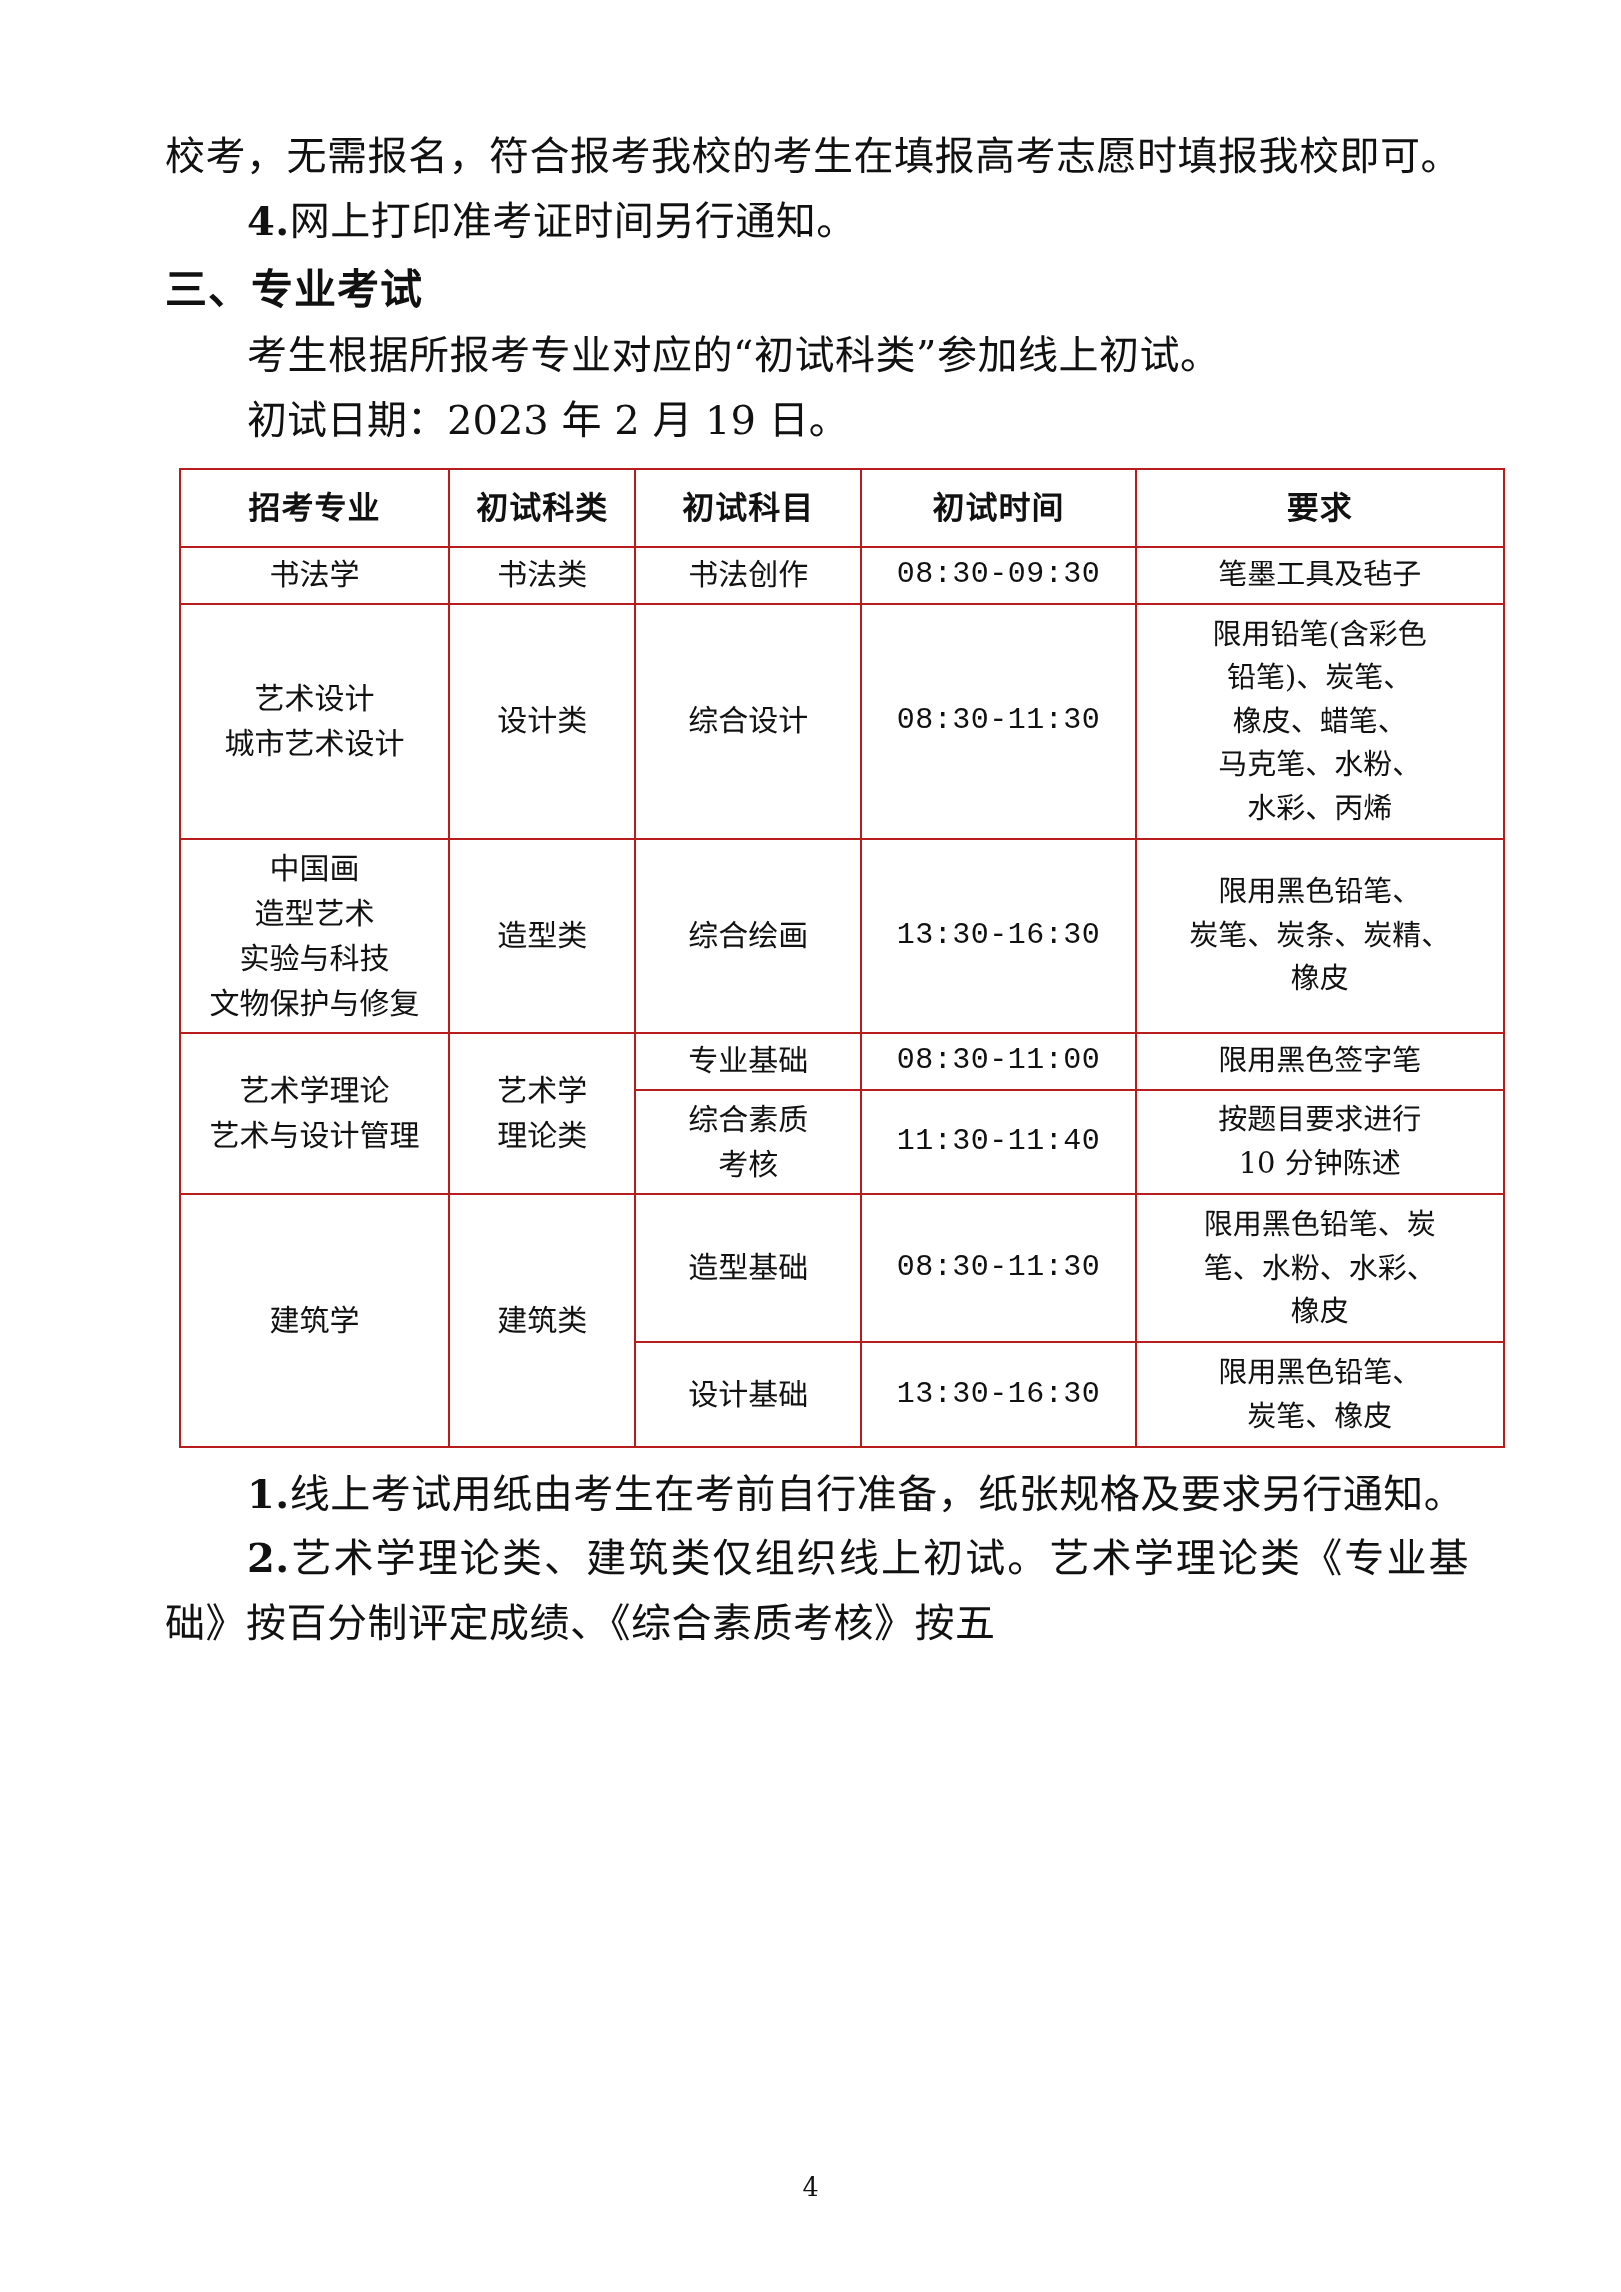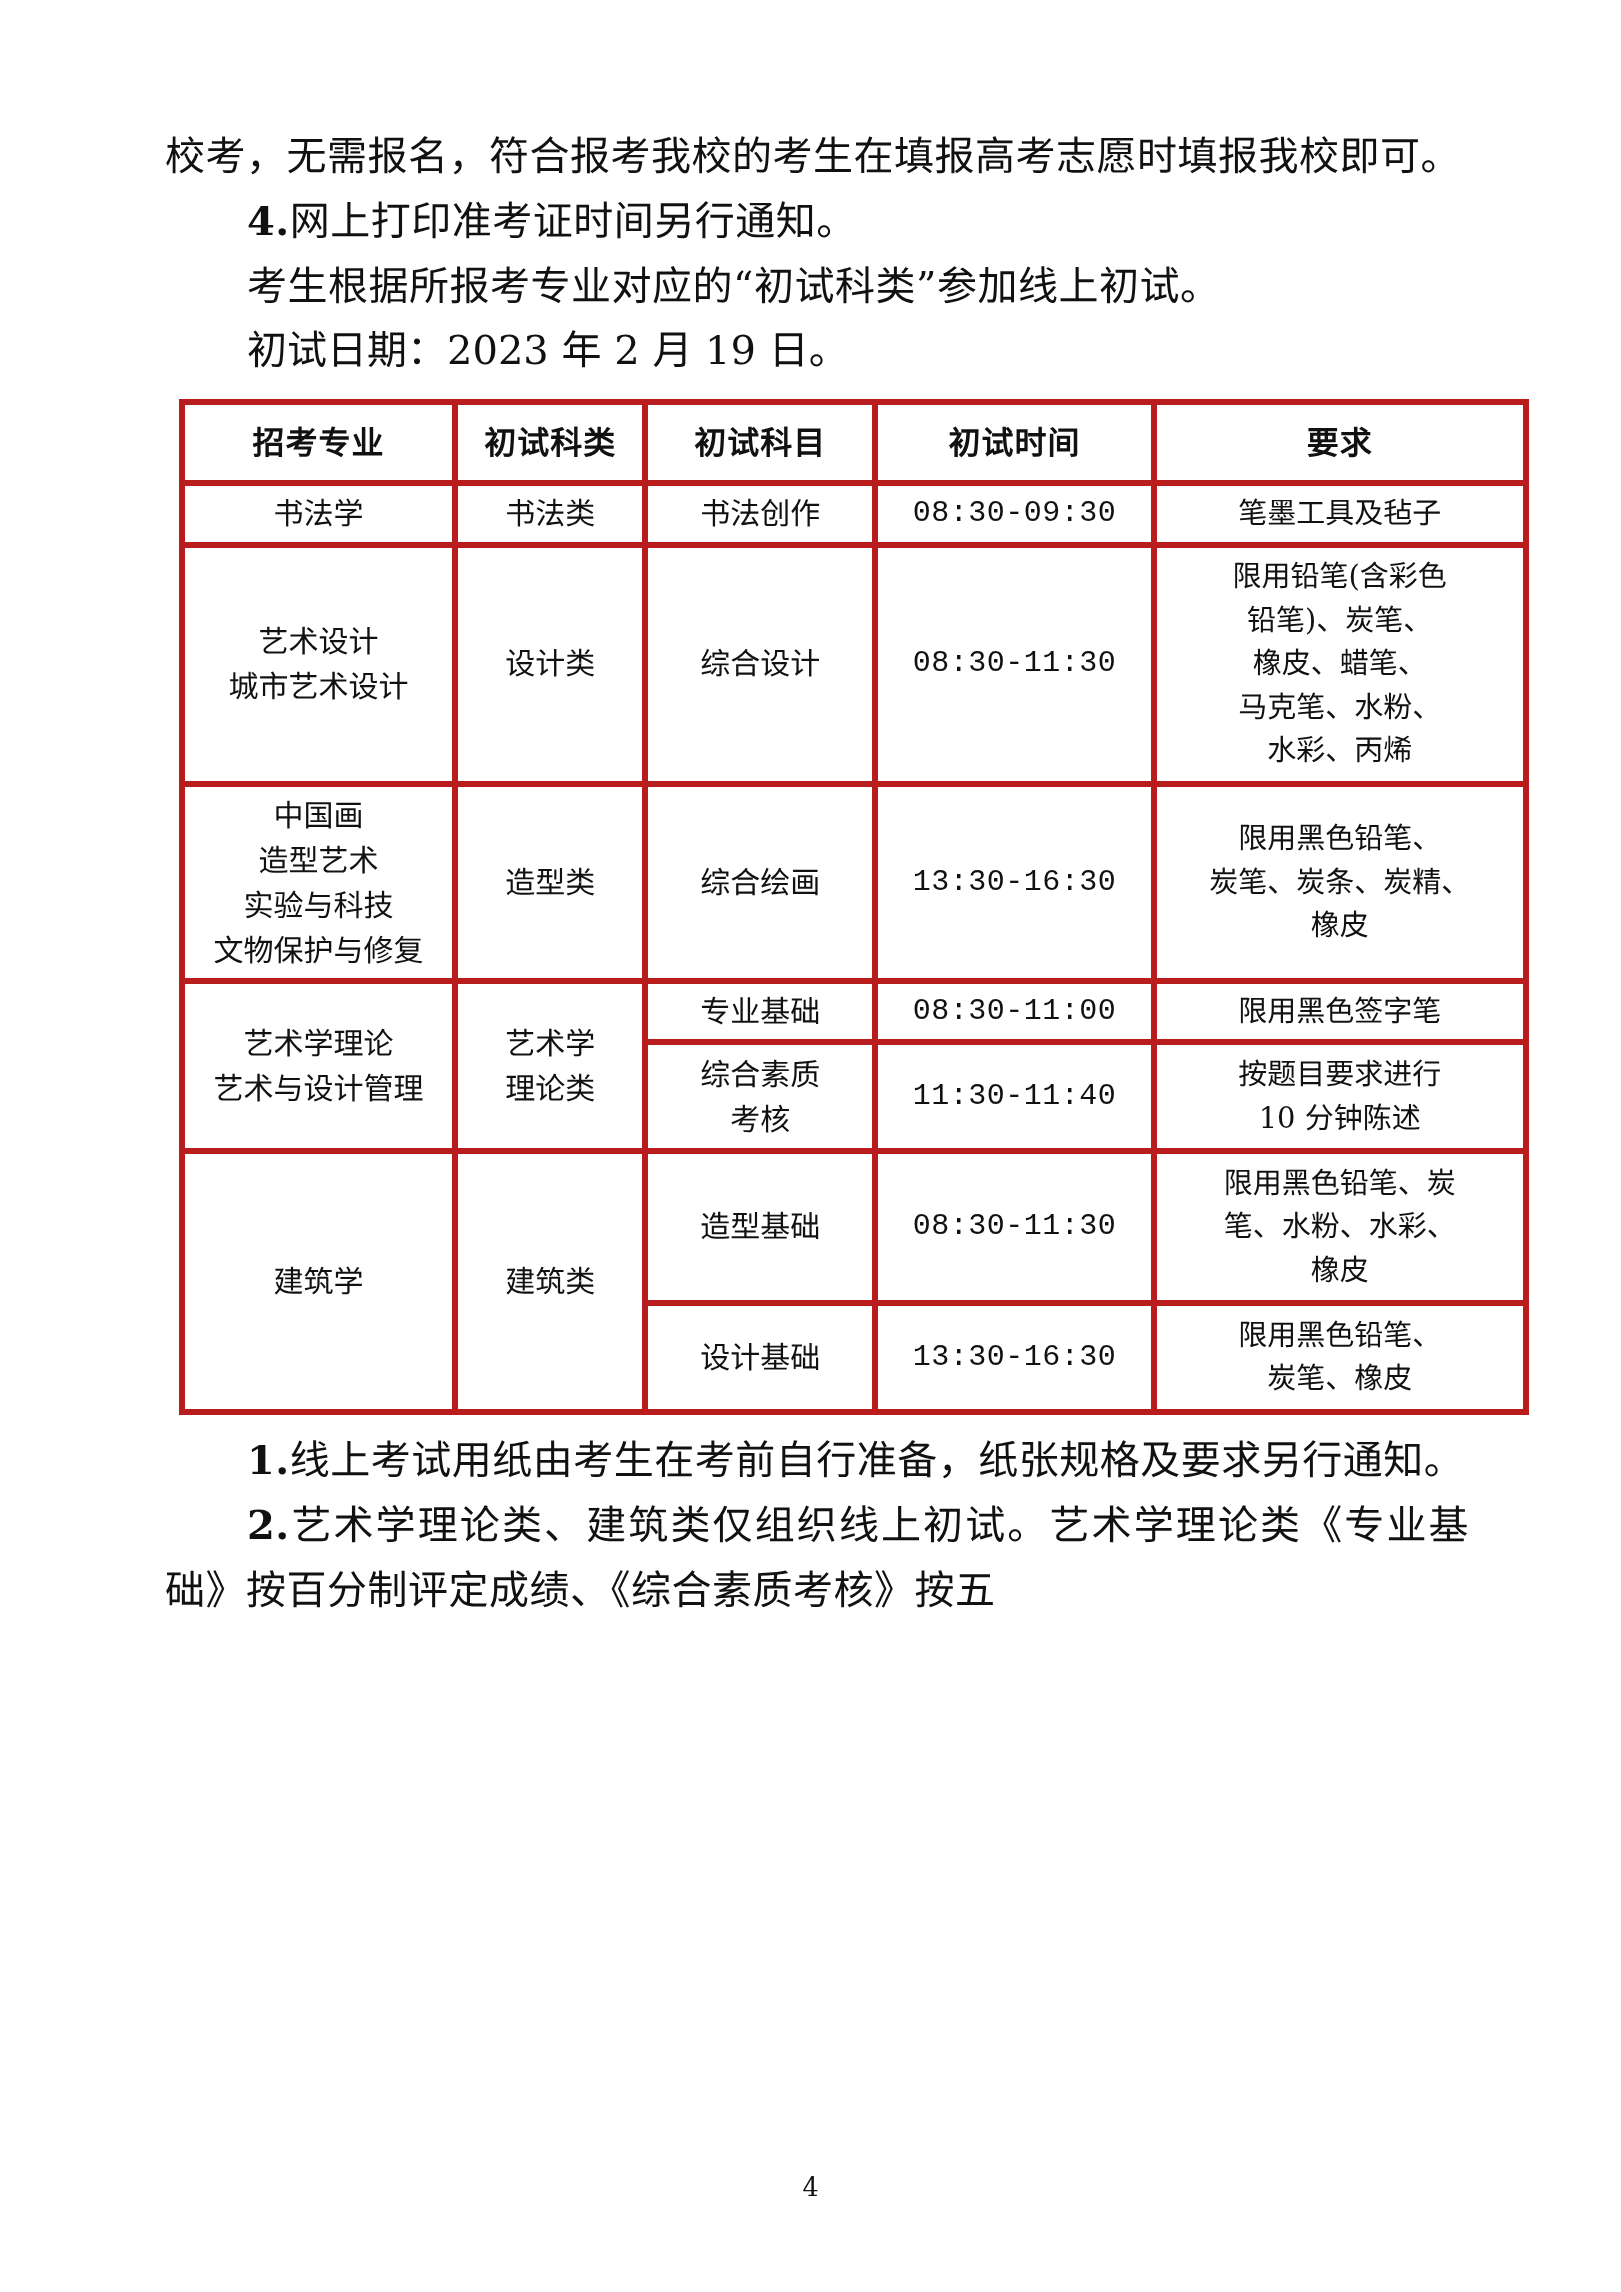--- a/index.html
+++ b/index.html
@@ -76,21 +76,21 @@
   .tbl-wrap {
     margin: 15.7px 0 13.7px 13.7px;
     width: 1274px;
   }
   table.exam {
     border-collapse: collapse;
     width: 1274px;
     table-layout: fixed;
   }
   table.exam td, table.exam th {
-    border: 6px solid #b91c1c;
+    border: 2px solid #b91c1c;
     text-align: center;
     vertical-align: middle;
     padding: 5.9px 3.9px;
     font-size: 30px;
     line-height: 1.32;
     font-family: "DejaVu Serif", "Liberation Serif", serif;
     font-weight: normal;
   }
   table.exam thead th {
     font-size: 32px;
@@ -135,20 +135,21 @@
 <body>
 
 <div class="page">
   <div class="content">
 
     <p class="para">校考，无需报名，符合报考我校的考生在填报高考志愿时填报我校即可。</p>
 
 
     <p class="para indent"><span class="numlead">4.</span><span>网上打印准考证时间另行通知。</span></p>
 
+    <p class="para h-section">三、专业考试</p>
 
     <p class="para" style="text-indent:82px">考生根据所报考专业对应的“初试科类”参加线上初试。</p>
 
 
     <p class="date-line">初试日期：2023 年 2 月 19 日。</p>
 
     <div class="tbl-wrap">
       <table class="exam">
         <thead>
           <tr>

